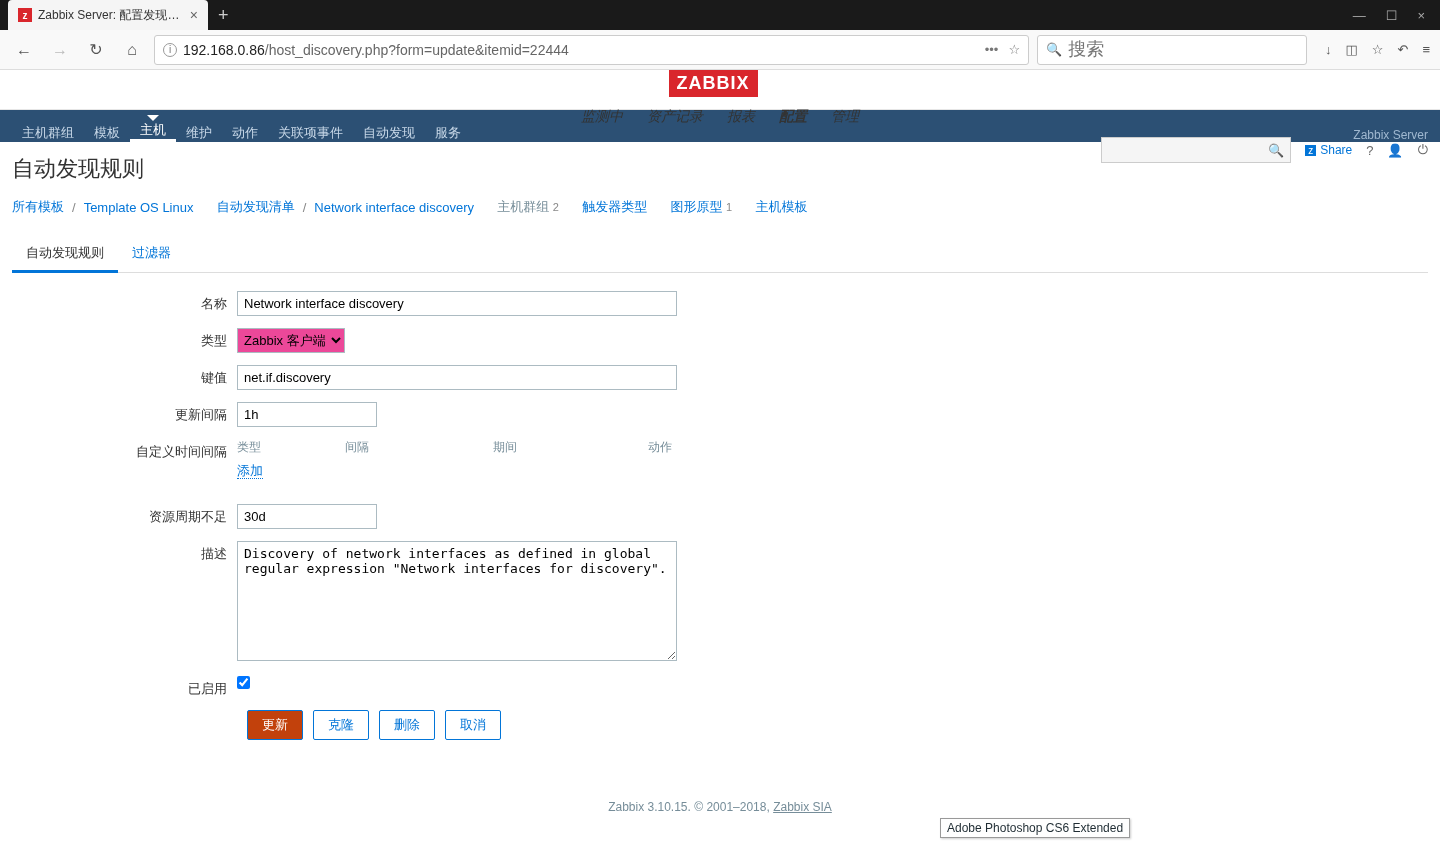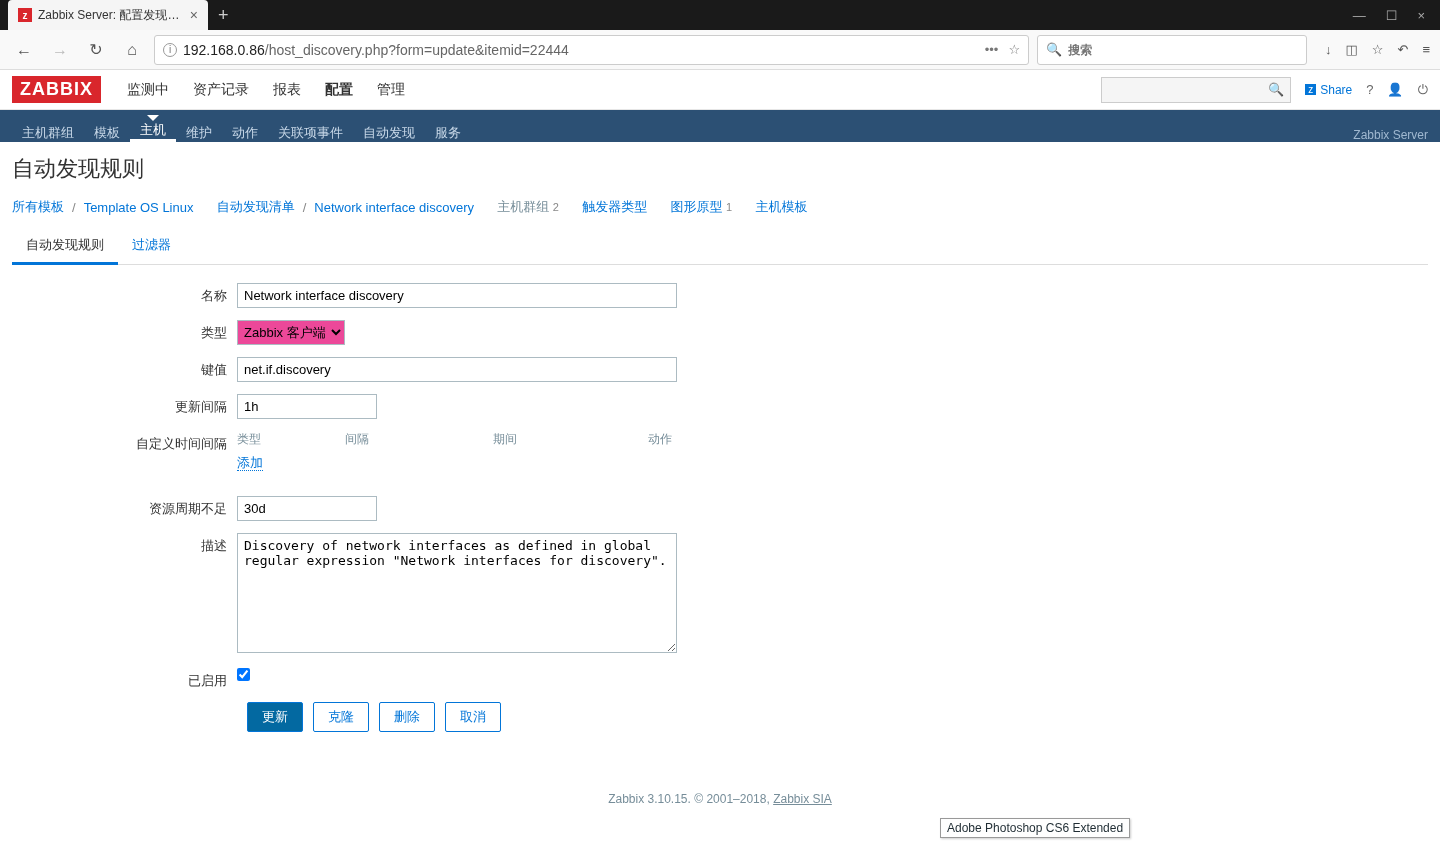--- a/index.html
+++ b/index.html
@@ -18,48 +18,48 @@
 
 .addr-bar { display: flex; align-items: center; background: #f9f9f9; height: 40px; padding: 0 10px; gap: 8px; border-bottom: 1px solid #ddd; }
 .nav-btn { width: 28px; height: 28px; display: flex; align-items: center; justify-content: center; color: #555; cursor: pointer; border-radius: 4px; font-size: 16px; }
 .nav-btn.disabled { color: #bbb; }
 .url-box { flex: 1; display: flex; align-items: center; border: 1px solid #ccc; border-radius: 3px; height: 30px; padding: 0 8px; background: white; }
 .url-info-icon { color: #777; margin-right: 6px; border: 1px solid #999; border-radius: 50%; width: 14px; height: 14px; display: flex; align-items: center; justify-content: center; font-size: 10px; }
 .url-text { font-size: 14px; color: #666; }
 .url-text .host { color: #222; }
 .url-actions { margin-left: auto; color: #777; display: flex; gap: 10px; align-items: center; }
 .search-box { width: 270px; display: flex; align-items: center; border: 1px solid #ccc; border-radius: 3px; height: 30px; padding: 0 8px; background: white; }
-.search-box input { border: none; outline: none; flex: 1; font-size: 12px; font-weight: bold; }
+.search-box input { border: none; outline: none; flex: 1; font-size: 18px; }
 .search-icon-a { color: #888; margin-right: 6px; }
 .toolbar-icons { display: flex; gap: 14px; color: #555; align-items: center; padding-left: 10px; }
 .toolbar-icons span { cursor: pointer; }
 
 
-.zbx-header { display: flex; align-items: center; background: #fff; height: 40px; padding: 0 12px; border-bottom: 1px solid #e6e6e6; }
+.zbx-header { display: flex; align-items: center; background: #fff; height: 40px; padding: 0 12px; border-bottom: 1px solid #e6e6e6; flex-direction: column; }
 .zbx-logo { background: #d9262c; color: white; font-weight: bold; font-size: 18px; letter-spacing: 1px; padding: 3px 8px; margin-right: 14px; }
 .zbx-menu { display: flex; gap: 0; }
-.zbx-menu-item { padding: 0 12px; color: #333; font-size: 14px; cursor: pointer; height: 40px; display: flex; align-items: center; }
+.zbx-menu-item { padding: 0 12px; color: #333; font-size: 14px; cursor: pointer; height: 40px; display: flex; align-items: center; font-style: italic; }
 .zbx-menu-item.active { font-weight: bold; }
 .zbx-header-right { margin-left: auto; display: flex; align-items: center; gap: 14px; }
 .zbx-search { border: 1px solid #ccc; height: 26px; width: 190px; display: flex; align-items: center; padding: 0 6px; background: #f5f5f5; }
 .zbx-search span { margin-left: auto; color: #888; }
 .zbx-share { color: #0275d8; font-size: 12px; display: flex; align-items: center; gap: 4px; }
 .zbx-header-icon { color: #666; cursor: pointer; }
 
 
 .zbx-subnav { background: #2c5074; display: flex; height: 32px; padding: 0 12px; align-items: flex-end; }
 .zbx-subnav-item { color: #c8d8e8; font-size: 13px; padding: 0 10px; cursor: pointer; display: flex; align-items: center; position: relative; }
 .zbx-subnav-item.active { color: white; border-bottom: 3px solid #fff; }
 .zbx-subnav-right { margin-left: auto; color: #a0b8d0; font-size: 12px; display: flex; align-items: center; }
 .subnav-arrow { position: absolute; top: -6px; left: 50%; transform: translateX(-50%); width: 0; height: 0; border-left: 6px solid transparent; border-right: 6px solid transparent; border-top: 6px solid #fff; }
 
 
 .page { padding: 12px; }
 .page-title { font-size: 22px; color: #333; margin-bottom: 14px; }
-.breadcrumb { font-size: 13px; margin-bottom: 12px; display: flex; gap: 8px; flex-wrap: wrap; align-items: center; }
+.breadcrumb { font-size: 13px; margin-bottom: 20px; display: flex; gap: 8px; flex-wrap: wrap; align-items: center; }
 .breadcrumb a { color: #0275d8; text-decoration: none; }
 .breadcrumb .sep { color: #888; }
 .breadcrumb .current { color: #768d99; }
 .breadcrumb .count { color: #888; font-size: 11px; }
 
 .tabs { display: flex; border-bottom: 1px solid #ddd; }
 .tab { padding: 8px 14px; font-size: 13px; cursor: pointer; color: #0275d8; }
 .tab.active { color: #333; border-bottom: 3px solid #0275d8; margin-bottom: -1px; }
 
 
@@ -83,21 +83,21 @@
 .toggle-group { display: flex; border: 1px solid #acbbc2; border-radius: 2px; overflow: hidden; height: 24px; }
 .toggle-btn { padding: 0 12px; font-size: 12px; display: flex; align-items: center; cursor: pointer; background: #fff; }
 .toggle-btn.active { background: #768d99; color: white; }
 .int-input { border: 1px solid #acbbc2; height: 24px; padding: 0 6px; font-size: 13px; color: #999; }
 .int-input.w1 { width: 125px; }
 .int-input.w2 { width: 130px; }
 .link { color: #0275d8; cursor: pointer; font-size: 13px; border-bottom: 1px dotted #0275d8; }
 
 .btn-row { display: flex; gap: 10px; margin-left: 235px; margin-top: 10px; }
 .btn { padding: 5px 14px; font-size: 13px; border: 1px solid #0275d8; background: white; color: #0275d8; cursor: pointer; border-radius: 2px; }
-.btn.primary { background: #0369a1; color: white; }
+.btn.primary { background: #c2410c; color: white; }
 
 .footer { text-align: center; font-size: 12px; color: #768d99; margin-top: 60px; padding-bottom: 20px; }
 .footer a { color: #768d99; text-decoration: underline; }
 
 .tooltip-box { position: fixed; bottom: 30px; left: 940px; background: #fefefe; border: 1px solid #999; padding: 2px 6px; font-size: 12px; box-shadow: 1px 1px 2px rgba(0,0,0,.2); }
 </style>
 </head>
 <body>
 
 <div class="browser-chrome">

